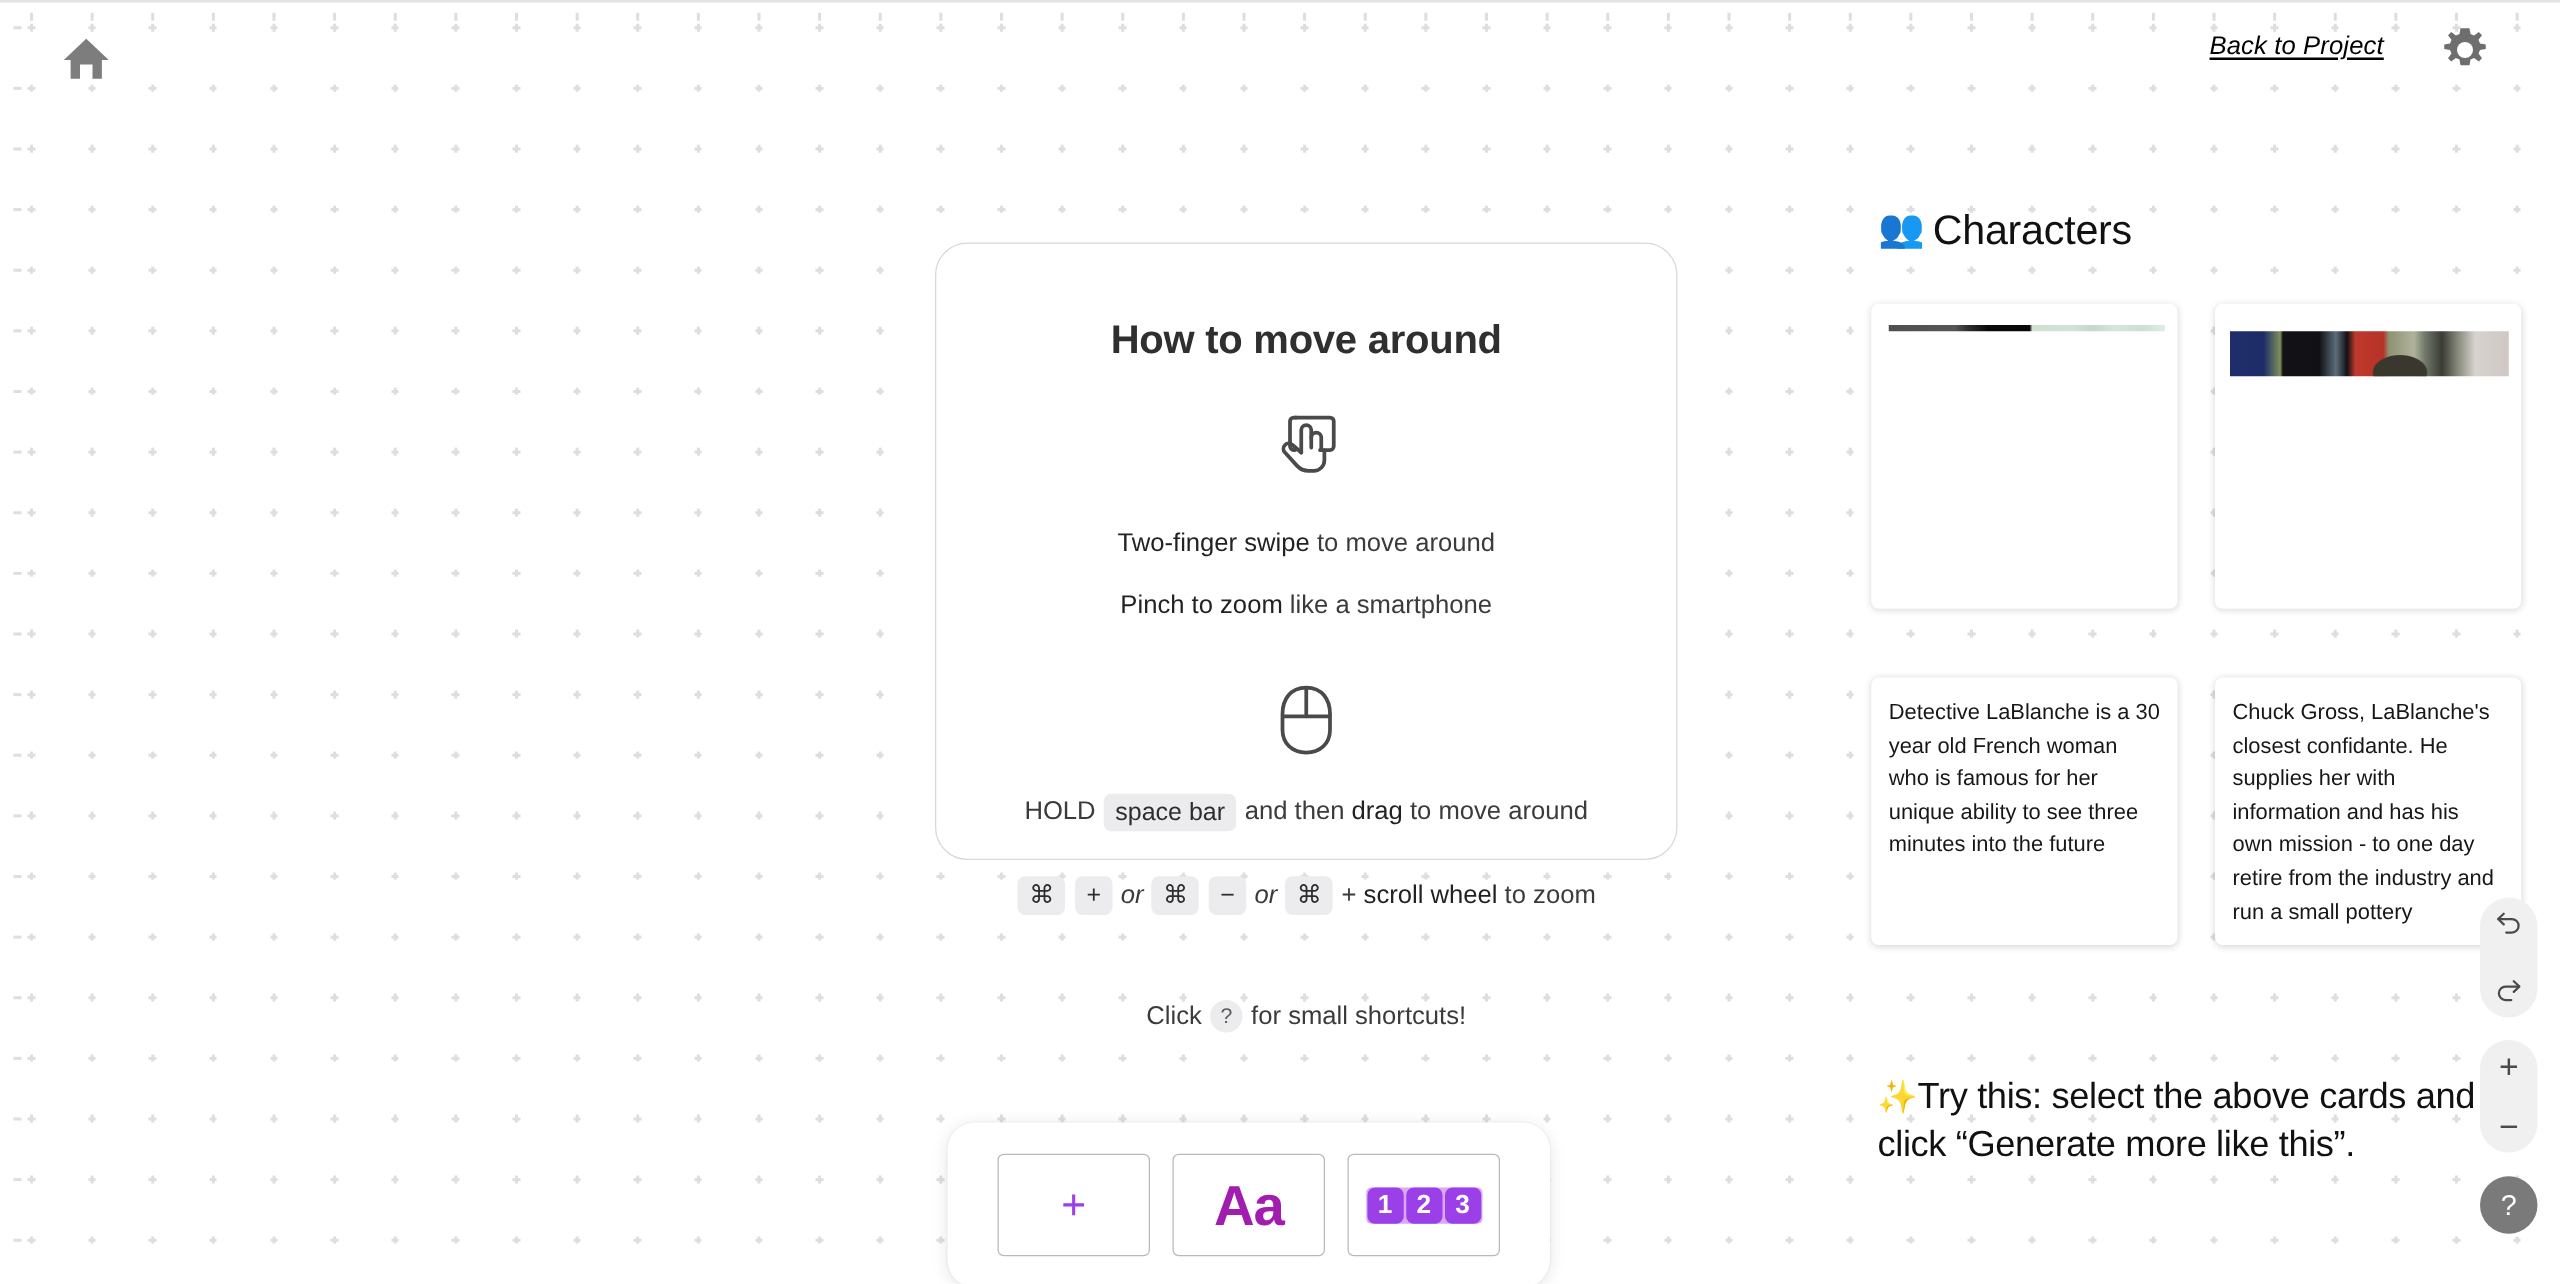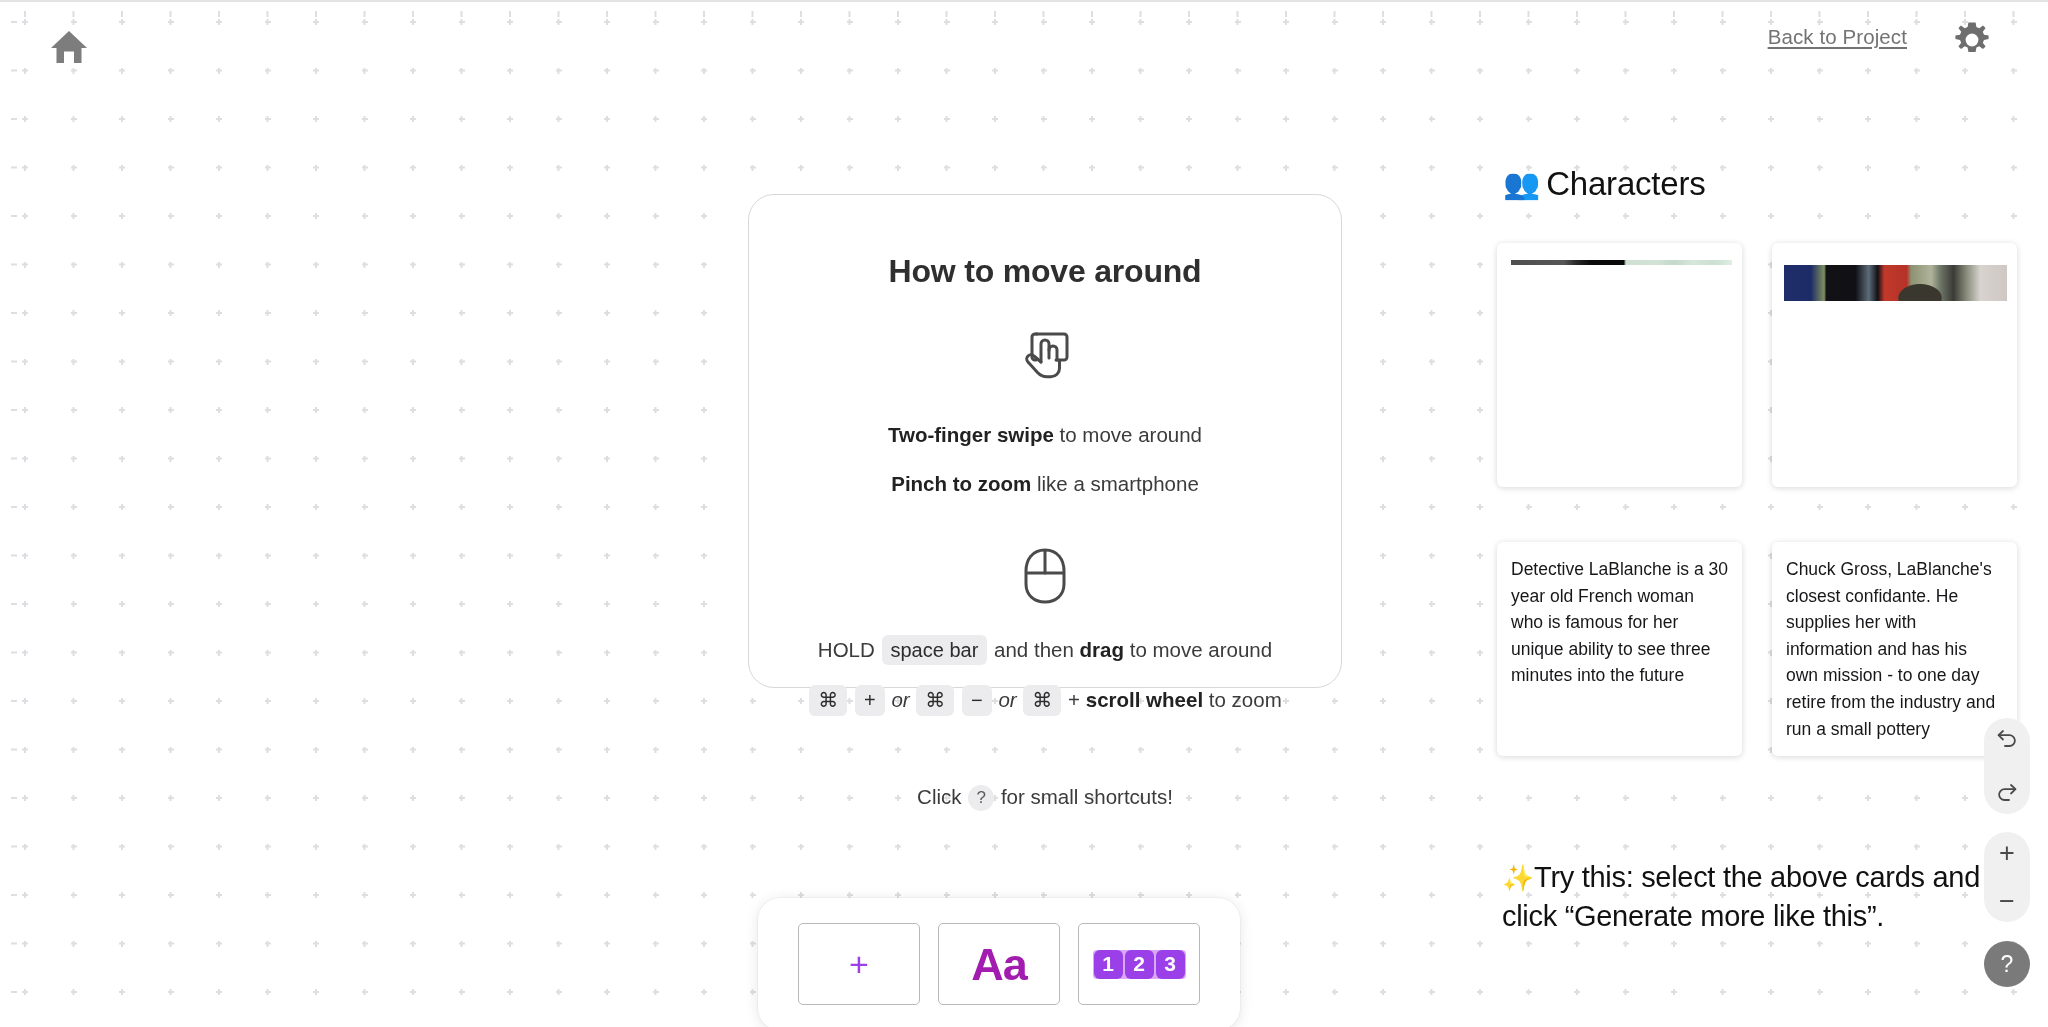--- a/index.html
+++ b/index.html
@@ -58,26 +58,27 @@
     justify-content: center;
     cursor: pointer;
   }
   #home-button svg { display: block; }
 
   #back-to-project {
     position: absolute;
     right: 141px;
     top: 25px;
     font-size: 20.5px;
-    color: #737373;
+    color: #000000;
     text-decoration: underline;
     text-underline-offset: 3px;
     cursor: pointer;
     white-space: nowrap;
     letter-spacing: 0.1px;
+    font-style: italic;
   }
 
   #settings-button {
     position: absolute;
     right: 54px;
     top: 20px;
     width: 44px;
     height: 44px;
     display: flex;
     align-items: center;
@@ -112,30 +113,30 @@
     display: flex;
     justify-content: center;
   }
 
   .howto-line {
     font-size: 20.5px;
     color: #3b3b3b;
     margin-top: 26px;
     line-height: 1.3;
   }
-  .howto-line b { font-weight: bold; color: #222; }
+  .howto-line b { font-weight: normal; color: #222; }
   .howto-line i { font-style: italic; color: #3b3b3b; }
 
   #line-swipe { margin-top: 32px; }
   #line-pinch { margin-top: 22px; }
 
   #mouse-icon-wrap { margin-top: 50px; }
 
   #line-hold { margin-top: 30px; }
-  #line-zoom { margin-top: 20px; }
+  #line-zoom { margin-top: 36px; }
   #line-shortcuts { margin-top: 68px; }
 
   .kbd {
     display: inline-block;
     background: #ececee;
     border-radius: 6px;
     padding: 2.5px 9px;
     font-weight: normal;
     color: #2d2d2d;
     font-size: 20px;

